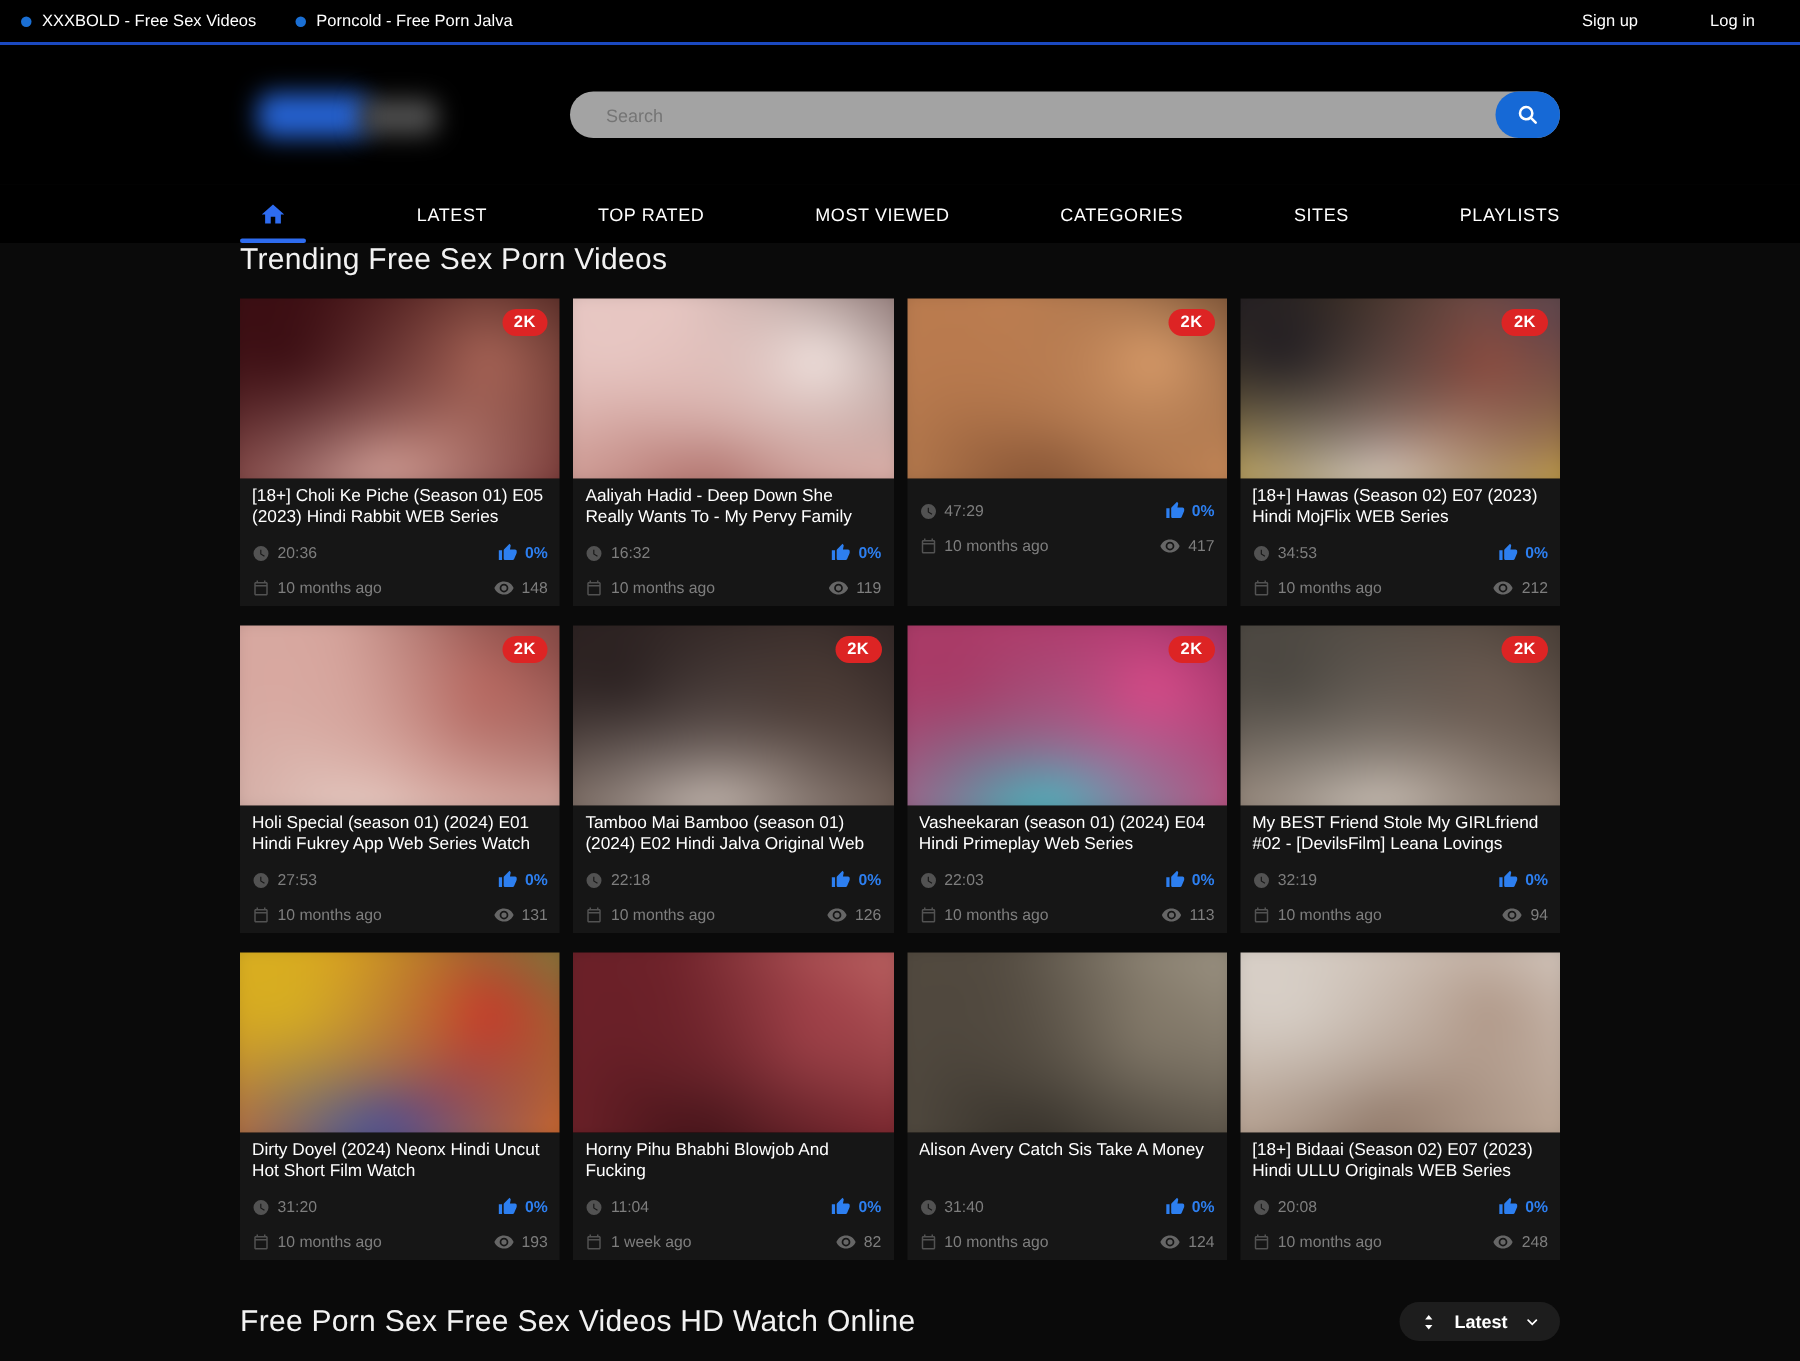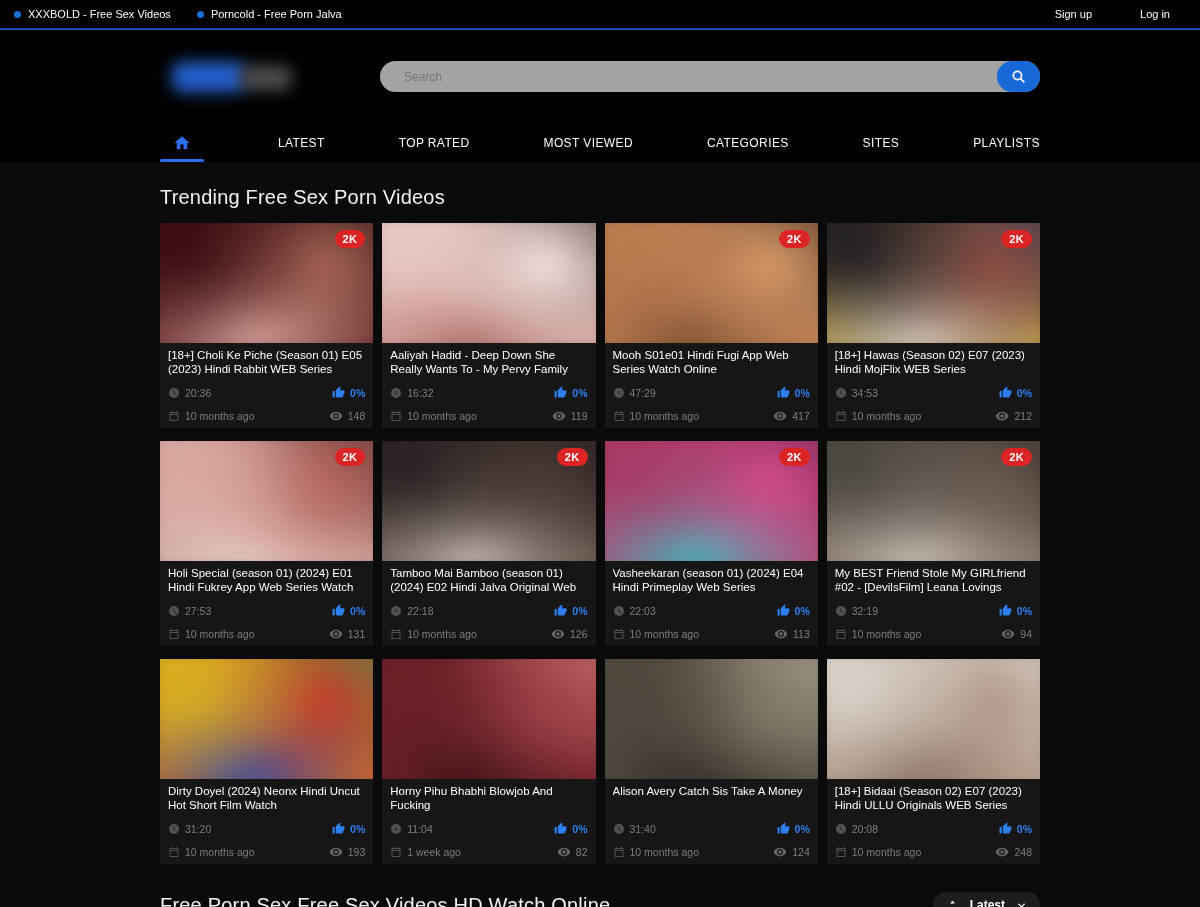--- a/index.html
+++ b/index.html
@@ -46,21 +46,21 @@
 
   
   .navbar { height: 39px; background: #000; }
   .nav-inner { width: 880px; margin: 0 auto; height: 100%; display: flex; align-items: center; justify-content: space-between; }
   .nav-item { font-size: 12px; letter-spacing: .4px; color: #fff; cursor: pointer; }
   .nav-home { position: relative; width: 44px; height: 100%; display: flex; align-items: center; justify-content: center; cursor: pointer; }
   .nav-home-underline { position: absolute; bottom: 0; left: 0; width: 44px; height: 3px; background: #2e6cf0; border-radius: 2px; }
 
   
   .main { width: 880px; margin: 0 auto; }
-  .section-head { display: flex; align-items: center; justify-content: space-between; margin-top: 24px; margin-bottom: 14px; }
+  .section-head { display: flex; align-items: center; justify-content: space-between; margin-bottom: 14px; }
   .section-head.second { margin-top: 28px; margin-bottom: 13px; }
   .section-title { font-size: 20px; font-weight: 400; color: #f2f2f2; letter-spacing: .2px; }
   .sort-pill {
     display: flex; align-items: center; gap: 11px;
     background: #1d1d1d; border-radius: 15px; padding: 6px 13px;
     font-size: 12px; font-weight: bold; color: #fff; cursor: pointer;
   }
   .video-grid { display: grid; grid-template-columns: repeat(4, 1fr); gap: 13px 9px; }
 
   .video-card { background: #161616; cursor: pointer; }
@@ -236,21 +236,20 @@
       </div>
     </div>
   </div>
 
   <div class="video-card">
     <div class="thumb">
       <div class="thumb-fill" style="background: radial-gradient(55% 65% at 18% 32%, rgb(185, 122, 78) 0%, transparent 100%), radial-gradient(55% 65% at 72% 38%, rgb(217, 156, 106) 0%, transparent 100%), radial-gradient(55% 65% at 45% 78%, rgb(122, 74, 46) 0%, transparent 100%), radial-gradient(55% 65% at 88% 20%, rgb(42, 21, 12) 0%, transparent 100%), radial-gradient(55% 65% at 8% 80%, rgb(200, 138, 88) 0%, transparent 100%), linear-gradient(120deg, rgb(185, 122, 78), rgb(200, 138, 88));"></div>
       <span class="badge">2K</span>
     </div>
     <div class="card-info">
-      <div class="card-title">Mooh S01e01 Hindi Fugi App Web Series Watch Online</div>
       <div class="meta-row">
         <span class="meta-left">
           <span class="icon-gray" style="display:flex">
             <svg width="12" height="12" viewBox="0 0 24 24" fill="#666">
               <path d="M12 2a10 10 0 100 20 10 10 0 000-20zm4.2 14.2L11 13V7h1.5v5.25l4.5 2.67-.8 1.28z"></path>
             </svg>
           </span>
           <span class="meta-text">47:29</span>
         </span>
         <span class="meta-right">

